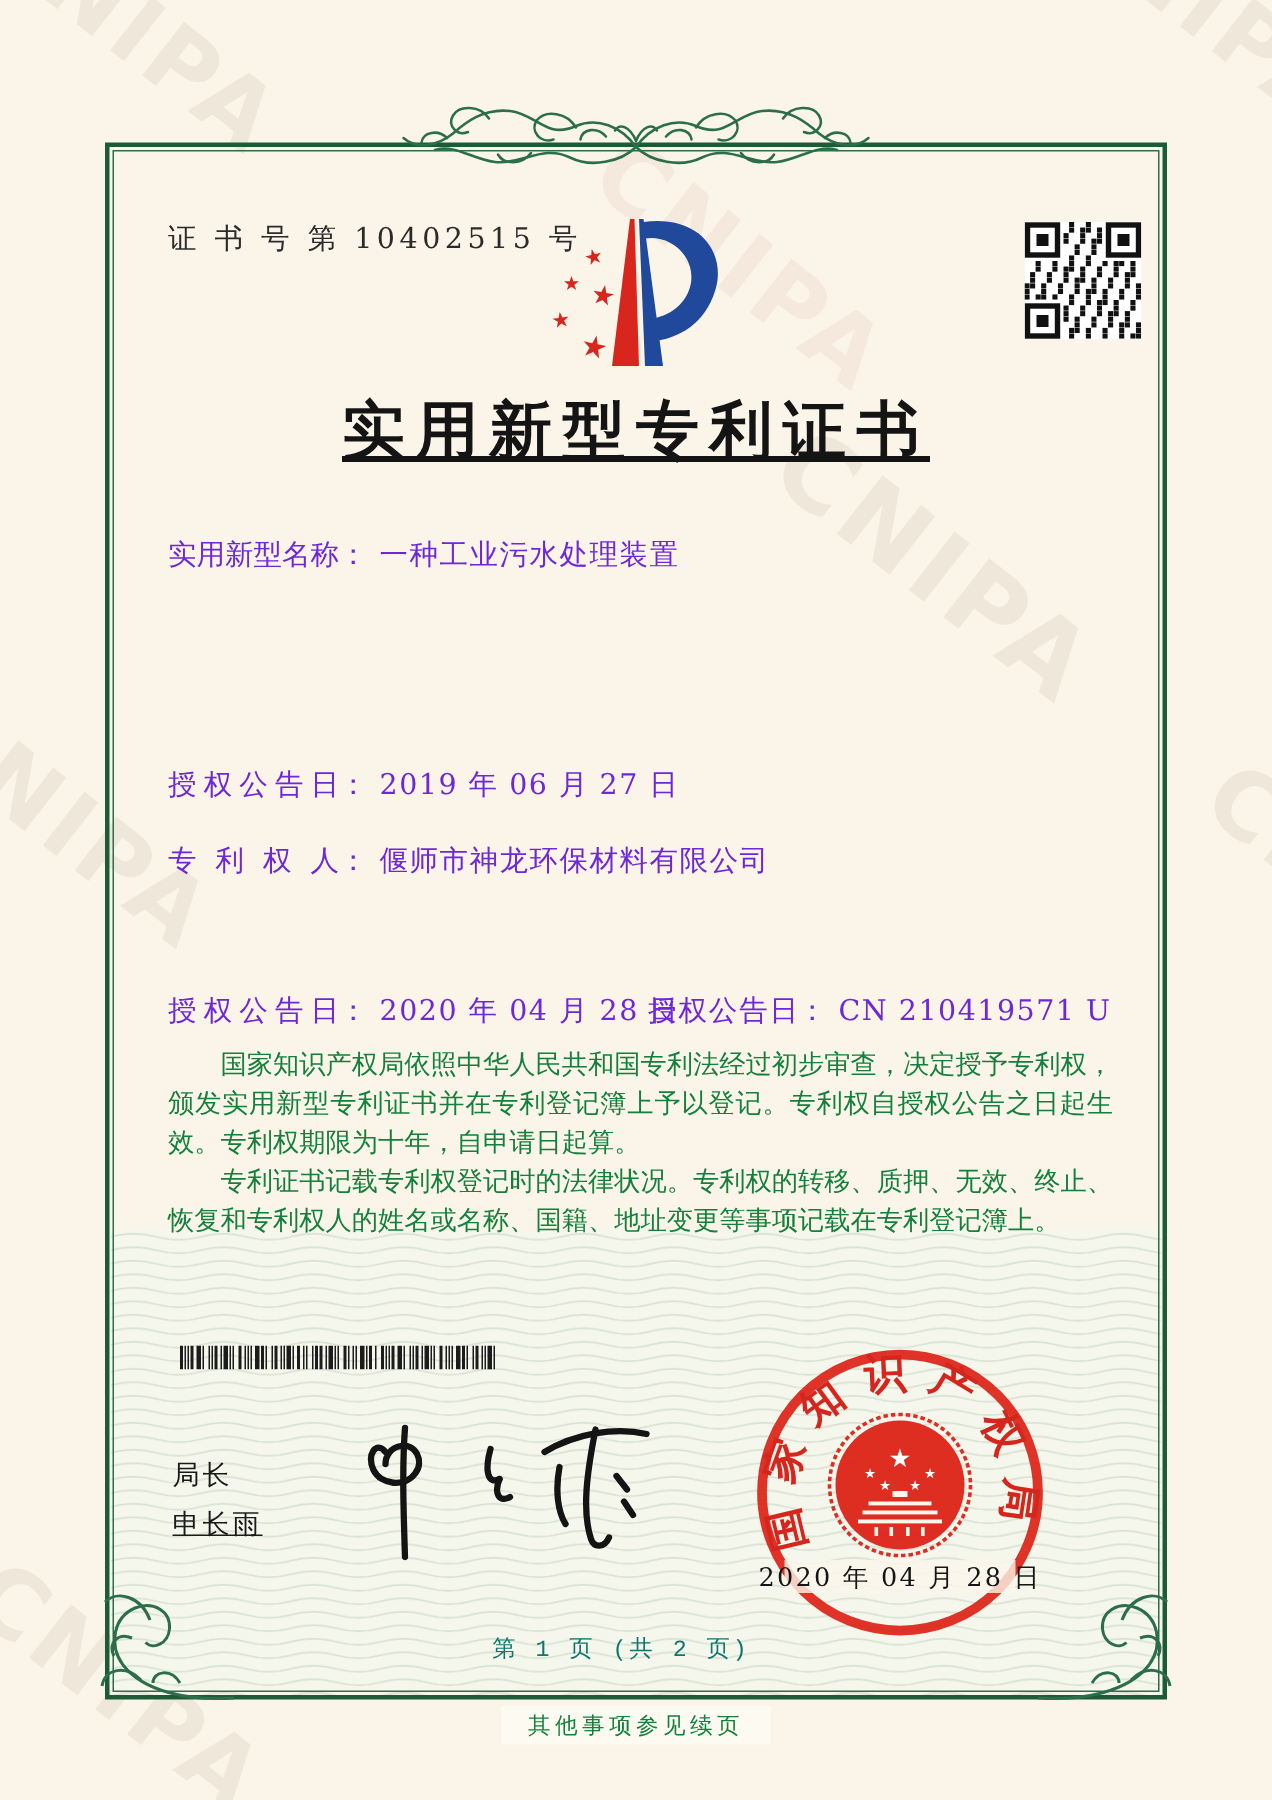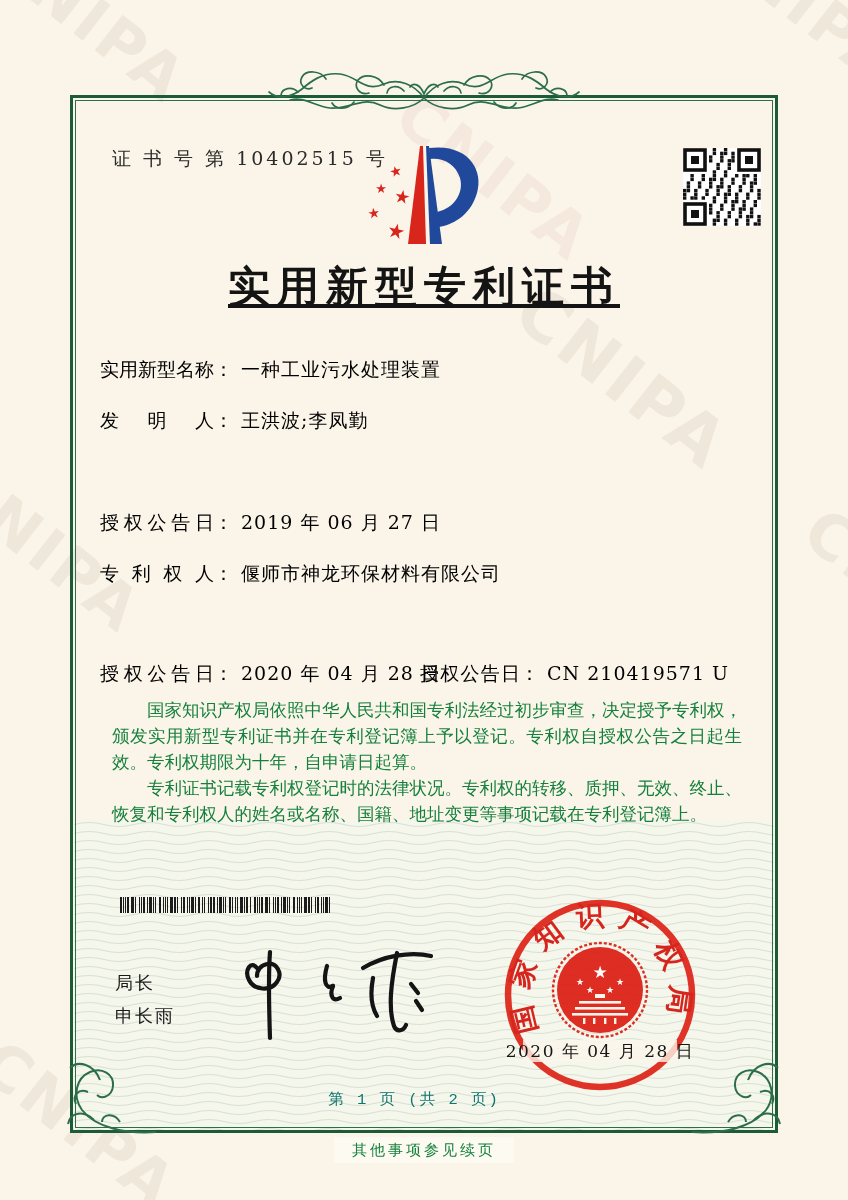--- a/index.html
+++ b/index.html
@@ -34,37 +34,37 @@
   .content-layer{position:absolute;left:0;top:0;width:848px;height:1062px;z-index:4;}
   .cert-no{
     position:absolute;left:112px;top:146px;font-size:19px;letter-spacing:3px;color:#2b2b2b;
   }
   .logo{position:absolute;left:350px;top:140px;}
   .qr{position:absolute;left:683px;top:148px;}
   .cert-title{
     position:absolute;left:124px;top:259px;width:600px;text-align:center;
     font-size:42px;font-weight:600;letter-spacing:7px;color:#141414;text-decoration:underline;
   }
-  .field-row{position:absolute;left:100px;font-size:19px;color:#000000;white-space:nowrap;}
+  .field-row{position:absolute;left:112px;font-size:19px;color:#6d28d9;white-space:nowrap;}
   .f-label{
     display:inline-block;width:114px;text-align:justify;text-align-last:justify;
     vertical-align:top;
   }
   .f-colon{display:inline-block;}
   .f-value{margin-left:8px;letter-spacing:1px;}
   .grant-no-block{position:absolute;left:320px;top:0;}
   .grant-no-block .f-label{width:100px;}
   .paragraphs{
     position:absolute;left:112px;top:697px;width:630px;
     font-size:17.5px;line-height:26px;text-align:justify;color:#15803d;
   }
   .paragraphs p{margin:0;text-indent:2em;}
   .barcode{position:absolute;left:120px;top:897px;}
   .signer-title{position:absolute;left:115px;top:971px;font-size:18px;letter-spacing:2px;color:#1a1a1a;}
-  .signer-name{position:absolute;left:115px;top:1004px;font-size:18px;letter-spacing:2px;color:#1a1a1a;}
+  .signer-name{position:absolute;left:115px;top:1004px;font-size:18px;letter-spacing:2px;color:#1a1a1a;text-decoration:underline;}
   .signature{position:absolute;left:225px;top:938px;}
   .seal{position:absolute;left:495px;top:890px;z-index:5;}
   .page-info{
     position:absolute;left:124px;top:1089px;width:580px;text-align:center;
     font-size:15.5px;letter-spacing:2px;color:#0f766e;font-family:Liberation Mono, monospace;
   }
   .footer-note{
     position:absolute;left:0;top:1141px;width:848px;text-align:center;z-index:6;
     font-size:15px;letter-spacing:3px;color:#15803d;
   }
@@ -277,23 +277,20 @@
       <rect x="62" y="8" width="8" height="8"></rect>
       <rect x="8" y="62" width="8" height="8"></rect>
     </g>
   </svg>
 
   <div class="cert-title">实用新型专利证书</div>
 
   <div class="field-row" style="top:357px">
     <span class="f-label">实用新型名称</span><span class="f-colon">：</span><span class="f-value">一种工业污水处理装置</span>
   </div>
-  <div class="field-row" style="top:408px">
-    <span class="f-label">发明人</span><span class="f-colon">：</span><span class="f-value">王洪波;李凤勤</span>
-  </div>
   <div class="field-row" style="top:510px">
     <span class="f-label">授权公告日</span><span class="f-colon">：</span><span class="f-value">2019 年 06 月 27 日</span>
   </div>
   <div class="field-row" style="top:561px">
     <span class="f-label">专利权人</span><span class="f-colon">：</span><span class="f-value">偃师市神龙环保材料有限公司</span>
   </div>
   <div class="field-row" style="top:661px">
     <span class="f-label">授权公告日</span><span class="f-colon">：</span><span class="f-value">2020 年 04 月 28 日</span>
     <span class="grant-no-block">
       <span class="f-label">授权公告日</span><span class="f-colon">：</span><span class="f-value">CN 210419571 U</span>

